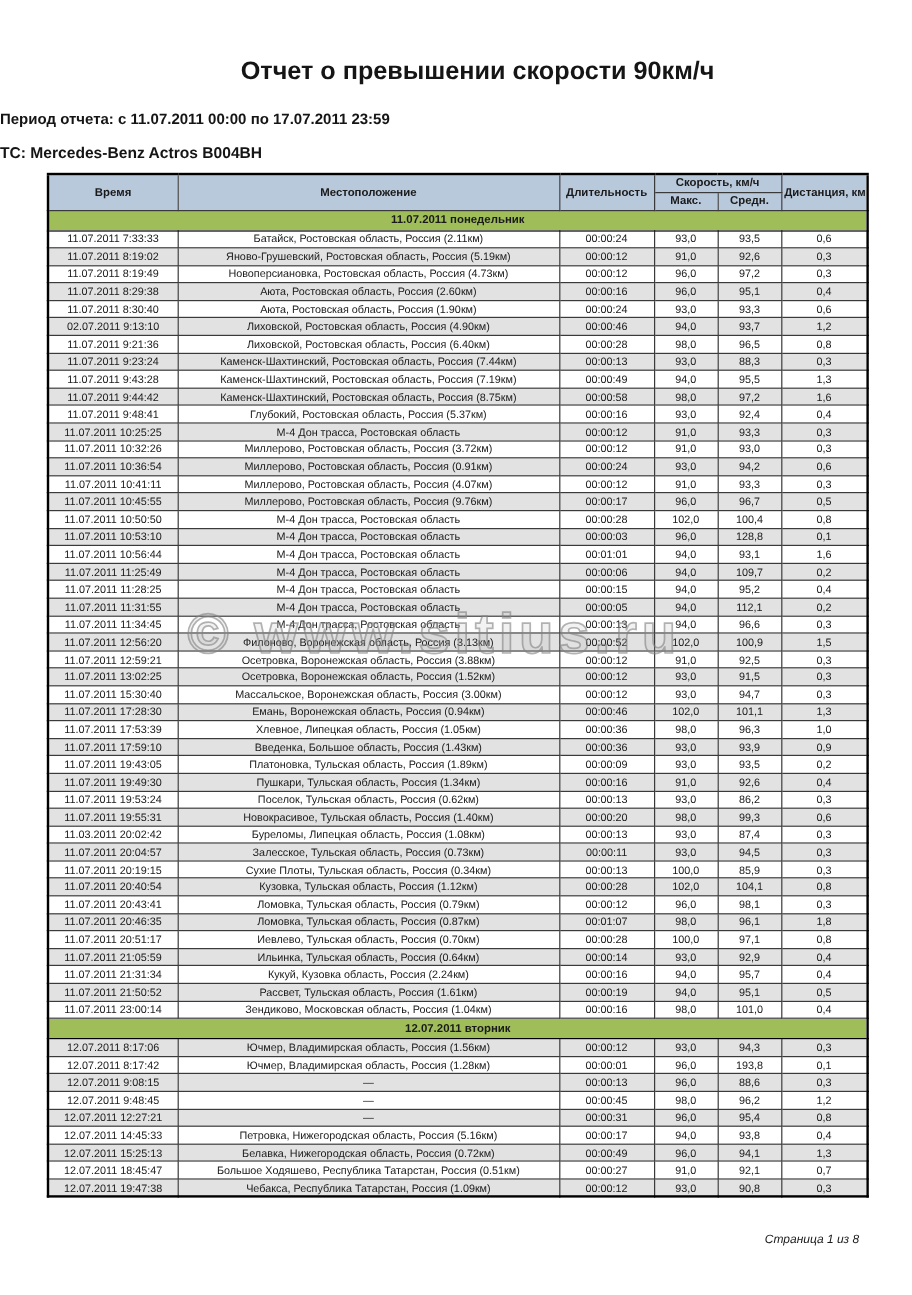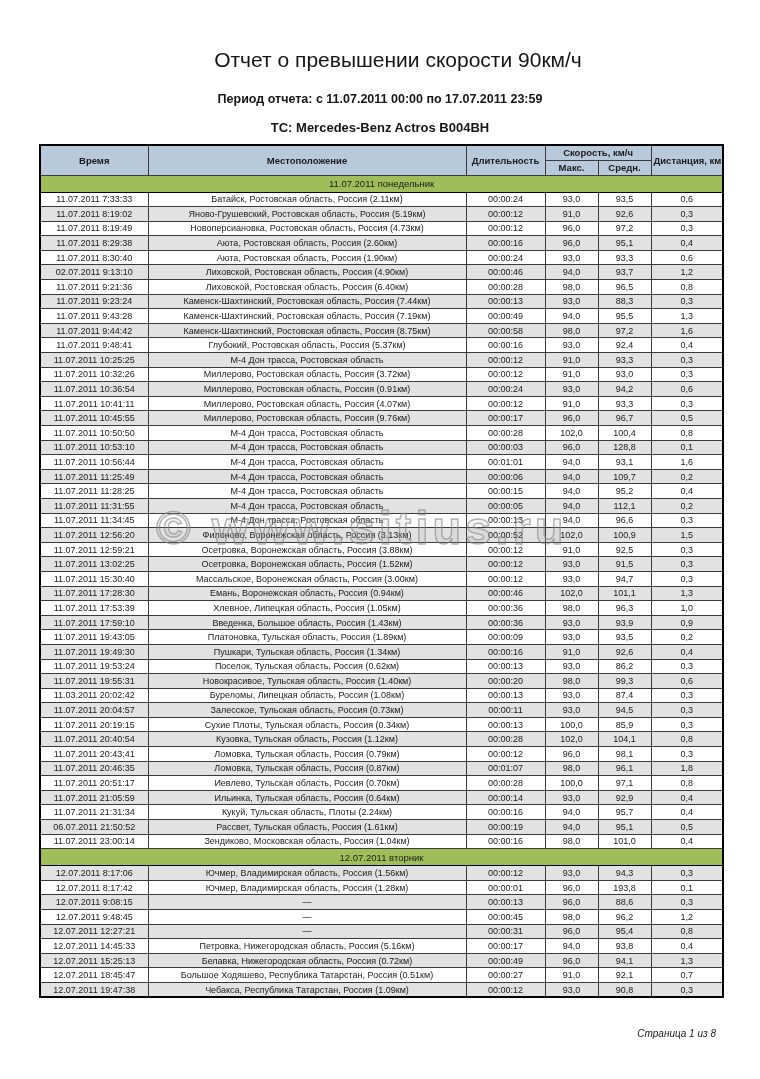--- a/index.html
+++ b/index.html
@@ -15,34 +15,34 @@
   .page{
     position:relative;
     width:760px;height:1079px;
     background:#ffffff;
     overflow:hidden;
   }
   .doc-title{
     padding-top:48px;
     text-align:center;
     font-size:21px;
-    font-weight:normal;
+    font-weight:bold;
     color:#151515;
     padding-left:36px;
   }
   .doc-period{
     margin-top:20px;
-    text-align:center;
+    text-align:left;
     font-size:12.5px;
     font-weight:bold;
     color:#151515;
   }
   .doc-vehicle{
     margin-top:14px;
-    text-align:center;
+    text-align:left;
     font-size:13px;
     font-weight:bold;
     color:#151515;
   }
   table.report{
     margin:9px 0 16px 39px;
     width:683px;
     border-collapse:collapse;
     table-layout:fixed;
     font-size:9px;
@@ -65,21 +65,21 @@
   }
   thead tr:first-child th{border-top:2px solid var(--outer);}
   col.c-time{width:108px;}
   col.c-loc{width:318px;}
   col.c-dur{width:79px;}
   col.c-max{width:53px;}
   col.c-avg{width:53px;}
   col.c-dist{width:72px;}
   tr.section-row td{
     background:var(--section-bg);
-    font-weight:normal;
+    font-weight:bold;
     font-size:9.5px;
     height:17px;
     border:1px solid var(--outer);
   }
   tbody td{height:14.6px;background:#ffffff;}
   tbody tr.stripe td{background:var(--stripe-bg);}
   .watermark{
     position:absolute;
     left:156px;top:500px;
     width:610px;
@@ -466,28 +466,28 @@
         <tr class="stripe">
           <td>11.07.2011 21:05:59</td>
           <td>Ильинка, Тульская область, Россия (0.64км)</td>
           <td>00:00:14</td>
           <td>93,0</td>
           <td>92,9</td>
           <td>0,4</td>
         </tr>
         <tr>
           <td>11.07.2011 21:31:34</td>
-          <td>Кукуй, Тульская область, Плоты (2.24км)</td>
+          <td>Кукуй, Кузовка область, Россия (2.24км)</td>
           <td>00:00:16</td>
           <td>94,0</td>
           <td>95,7</td>
           <td>0,4</td>
         </tr>
         <tr class="stripe">
-          <td>06.07.2011 21:50:52</td>
+          <td>11.07.2011 21:50:52</td>
           <td>Рассвет, Тульская область, Россия (1.61км)</td>
           <td>00:00:19</td>
           <td>94,0</td>
           <td>95,1</td>
           <td>0,5</td>
         </tr>
         <tr>
           <td>11.07.2011 23:00:14</td>
           <td>Зендиково, Московская область, Россия (1.04км)</td>
           <td>00:00:16</td>

